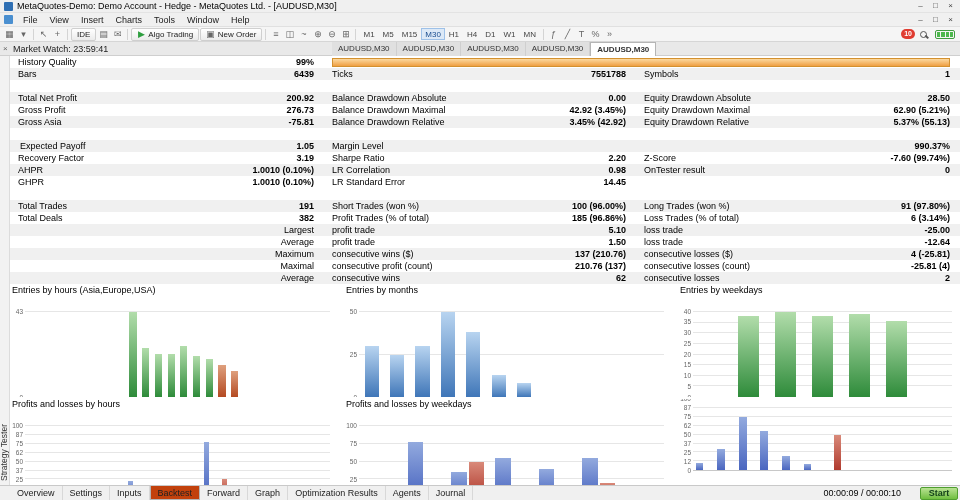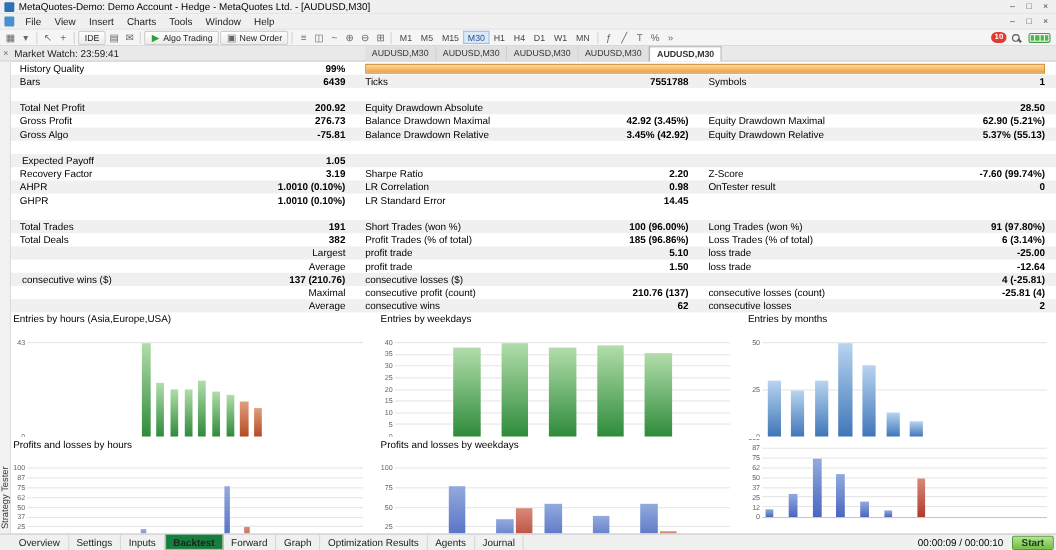--- a/index.html
+++ b/index.html
@@ -74,22 +74,22 @@
   .xlabels span{text-align:center;overflow:hidden}
   .xlabels.wide{font-size:6.5px}
 
   
   .vstrip{position:absolute;left:0;top:56px;width:10px;height:429px;background:#f2f2f2;border-right:1px solid #dcdcdc}
   .vlabel{position:absolute;bottom:4px;left:-1px;width:10px;font-size:8.5px;color:#333;writing-mode:vertical-rl;transform:rotate(180deg);white-space:nowrap}
 
   .statusbar{position:absolute;left:0;bottom:0;width:960px;height:15px;background:#f0f0f0;border-top:1px solid #c9c9c9;display:flex;align-items:center;font-size:9px}
   .ttabs{display:flex;height:14px;margin-left:10px}
   .ttab{padding:0 7px;line-height:14px;color:#222;border-right:1px solid #d8d8d8;white-space:nowrap}
-  .ttab.active{background:#15803d;font-weight:bold;border:1px solid #b5b5b5;border-top:none}
-  .timer{margin-left:auto;margin-right:8px;white-space:nowrap}
+  .ttab.active{background:#c2410c;font-weight:normal;border:1px solid #b5b5b5;border-top:none}
+  .timer{margin-left:auto;margin-right:19px;white-space:nowrap}
   .start-btn{width:38px;height:13px;margin-right:2px;background:linear-gradient(#b9e293,#6fbe3f);border:1px solid #4f9e2f;border-radius:2px;font-size:9px;line-height:11px;text-align:center;color:#14421a;font-weight:bold}
 </style>
 </head>
 <body>
 
 <div class="titlebar">
   <span class="app-icon"></span>
   <span class="title-text">MetaQuotes-Demo: Demo Account - Hedge - MetaQuotes Ltd. - [AUDUSD,M30]</span>
   <span class="win-controls">
     <span class="win-btn">–</span>
@@ -217,20 +217,24 @@
       <div class="cell c3">
         <span class="lbl"></span>
         <span class="val"></span>
       </div>
     </div>
     <div class="trow shade">
       <div class="cell c1">
         <span class="lbl">Total Net Profit</span>
         <span class="val">200.92</span>
       </div>
+      <div class="cell c2">
+        <span class="lbl">Balance Drawdown Absolute</span>
+        <span class="val">0.00</span>
+      </div>
       <div class="cell c3">
         <span class="lbl">Equity Drawdown Absolute</span>
         <span class="val">28.50</span>
       </div>
     </div>
     <div class="trow">
       <div class="cell c1">
         <span class="lbl">Gross Profit</span>
         <span class="val">276.73</span>
       </div>
@@ -238,38 +242,42 @@
         <span class="lbl">Balance Drawdown Maximal</span>
         <span class="val">42.92 (3.45%)</span>
       </div>
       <div class="cell c3">
         <span class="lbl">Equity Drawdown Maximal</span>
         <span class="val">62.90 (5.21%)</span>
       </div>
     </div>
     <div class="trow shade">
       <div class="cell c1">
-        <span class="lbl">Gross Algo</span>
+        <span class="lbl">Gross Asia</span>
         <span class="val">-75.81</span>
       </div>
       <div class="cell c2">
         <span class="lbl">Balance Drawdown Relative</span>
         <span class="val">3.45% (42.92)</span>
       </div>
       <div class="cell c3">
         <span class="lbl">Equity Drawdown Relative</span>
         <span class="val">5.37% (55.13)</span>
       </div>
     </div>
     <div class="trow"></div>
     <div class="trow shade">
       <div class="cell c2">
         <span class="lbl">Expected Payoff</span>
         <span class="val">1.05</span>
       </div>
+      <div class="cell c3">
+        <span class="lbl">Margin Level</span>
+        <span class="val">990.37%</span>
+      </div>
     </div>
     <div class="trow">
       <div class="cell c1">
         <span class="lbl">Recovery Factor</span>
         <span class="val">3.19</span>
       </div>
       <div class="cell c2">
         <span class="lbl">Sharpe Ratio</span>
         <span class="val">2.20</span>
       </div>
@@ -357,20 +365,24 @@
       <div class="cell c2">
         <span class="lbl">profit trade</span>
         <span class="val">1.50</span>
       </div>
       <div class="cell c3">
         <span class="lbl">loss trade</span>
         <span class="val">-12.64</span>
       </div>
     </div>
     <div class="trow shade">
+      <div class="cell c1">
+        <span class="lbl"></span>
+        <span class="val plain">Maximum</span>
+      </div>
       <div class="cell c2">
         <span class="lbl">consecutive wins ($)</span>
         <span class="val">137 (210.76)</span>
       </div>
       <div class="cell c3">
         <span class="lbl">consecutive losses ($)</span>
         <span class="val">4 (-25.81)</span>
       </div>
     </div>
     <div class="trow">
@@ -445,20 +457,55 @@
         <span style="width: 4.16667%;">17</span>
         <span style="width: 4.16667%;">18</span>
         <span style="width: 4.16667%;">19</span>
         <span style="width: 4.16667%;">20</span>
         <span style="width: 4.16667%;">21</span>
         <span style="width: 4.16667%;">22</span>
         <span style="width: 4.16667%;">23</span>
       </div>
     </div>
     <div class="chart-box">
+      <div class="chart-title">Entries by months</div>
+      <div class="chart-body">
+        <div class="yaxis">
+          <span class="ylab" style="bottom: 0%;">0</span>
+          <span class="ylab" style="bottom: 50%;">25</span>
+          <span class="ylab" style="bottom: 100%;">50</span>
+        </div>
+        <div class="plot">
+          <div class="grid" style="bottom: 50%;"></div>
+          <div class="grid" style="bottom: 100%;"></div>
+          <div class="bar blue" style="left: 1.83333%; width: 4.66667%; height: 60%;"></div>
+          <div class="bar blue" style="left: 10.1667%; width: 4.66667%; height: 50%;"></div>
+          <div class="bar blue" style="left: 18.5%; width: 4.66667%; height: 60%;"></div>
+          <div class="bar blue" style="left: 26.8333%; width: 4.66667%; height: 100%;"></div>
+          <div class="bar blue" style="left: 35.1667%; width: 4.66667%; height: 76%;"></div>
+          <div class="bar blue" style="left: 43.5%; width: 4.66667%; height: 26%;"></div>
+          <div class="bar blue" style="left: 51.8333%; width: 4.66667%; height: 16%;"></div>
+        </div>
+      </div>
+      <div class="xlabels wide">
+        <span style="width: 8.33333%;">Jan</span>
+        <span style="width: 8.33333%;">Feb</span>
+        <span style="width: 8.33333%;">Mar</span>
+        <span style="width: 8.33333%;">Apr</span>
+        <span style="width: 8.33333%;">May</span>
+        <span style="width: 8.33333%;">Jun</span>
+        <span style="width: 8.33333%;">Jul</span>
+        <span style="width: 8.33333%;">Aug</span>
+        <span style="width: 8.33333%;">Sep</span>
+        <span style="width: 8.33333%;">Oct</span>
+        <span style="width: 8.33333%;">Nov</span>
+        <span style="width: 8.33333%;">Dec</span>
+      </div>
+    </div>
+    <div class="chart-box">
       <div class="chart-title">Entries by weekdays</div>
       <div class="chart-body">
         <div class="yaxis">
           <span class="ylab" style="bottom: 0%;">0</span>
           <span class="ylab" style="bottom: 12.5%;">5</span>
           <span class="ylab" style="bottom: 25%;">10</span>
           <span class="ylab" style="bottom: 37.5%;">15</span>
           <span class="ylab" style="bottom: 50%;">20</span>
           <span class="ylab" style="bottom: 62.5%;">25</span>
           <span class="ylab" style="bottom: 75%;">30</span>
@@ -482,55 +529,20 @@
         </div>
       </div>
       <div class="xlabels wide">
         <span style="width: 14.2857%;">Sun</span>
         <span style="width: 14.2857%;">Mon</span>
         <span style="width: 14.2857%;">Tue</span>
         <span style="width: 14.2857%;">Wed</span>
         <span style="width: 14.2857%;">Thu</span>
         <span style="width: 14.2857%;">Fri</span>
         <span style="width: 14.2857%;">Sat</span>
-      </div>
-    </div>
-    <div class="chart-box">
-      <div class="chart-title">Entries by months</div>
-      <div class="chart-body">
-        <div class="yaxis">
-          <span class="ylab" style="bottom: 0%;">0</span>
-          <span class="ylab" style="bottom: 50%;">25</span>
-          <span class="ylab" style="bottom: 100%;">50</span>
-        </div>
-        <div class="plot">
-          <div class="grid" style="bottom: 50%;"></div>
-          <div class="grid" style="bottom: 100%;"></div>
-          <div class="bar blue" style="left: 1.83333%; width: 4.66667%; height: 60%;"></div>
-          <div class="bar blue" style="left: 10.1667%; width: 4.66667%; height: 50%;"></div>
-          <div class="bar blue" style="left: 18.5%; width: 4.66667%; height: 60%;"></div>
-          <div class="bar blue" style="left: 26.8333%; width: 4.66667%; height: 100%;"></div>
-          <div class="bar blue" style="left: 35.1667%; width: 4.66667%; height: 76%;"></div>
-          <div class="bar blue" style="left: 43.5%; width: 4.66667%; height: 26%;"></div>
-          <div class="bar blue" style="left: 51.8333%; width: 4.66667%; height: 16%;"></div>
-        </div>
-      </div>
-      <div class="xlabels wide">
-        <span style="width: 8.33333%;">Jan</span>
-        <span style="width: 8.33333%;">Feb</span>
-        <span style="width: 8.33333%;">Mar</span>
-        <span style="width: 8.33333%;">Apr</span>
-        <span style="width: 8.33333%;">May</span>
-        <span style="width: 8.33333%;">Jun</span>
-        <span style="width: 8.33333%;">Jul</span>
-        <span style="width: 8.33333%;">Aug</span>
-        <span style="width: 8.33333%;">Sep</span>
-        <span style="width: 8.33333%;">Oct</span>
-        <span style="width: 8.33333%;">Nov</span>
-        <span style="width: 8.33333%;">Dec</span>
       </div>
     </div>
     <div class="chart-box compact">
       <div class="chart-title">Profits and losses by hours</div>
       <div class="chart-body">
         <div class="yaxis">
           <span class="ylab" style="bottom: 0%;">0</span>
           <span class="ylab" style="bottom: 12%;">12</span>
           <span class="ylab" style="bottom: 25%;">25</span>
           <span class="ylab" style="bottom: 37%;">37</span>

